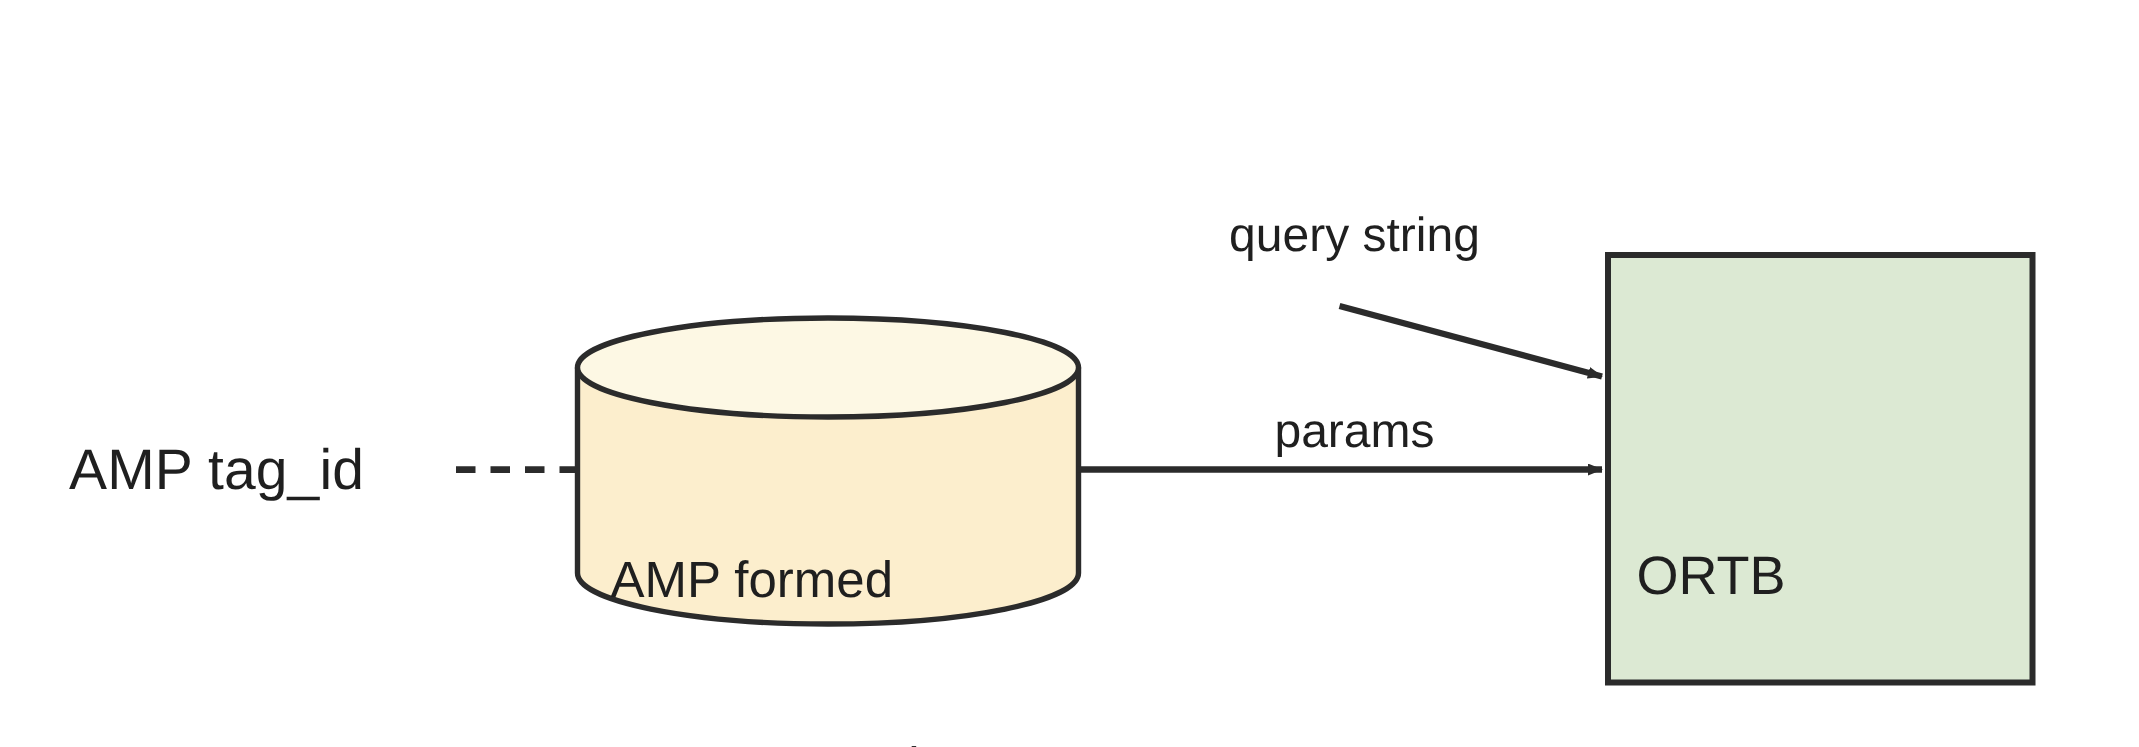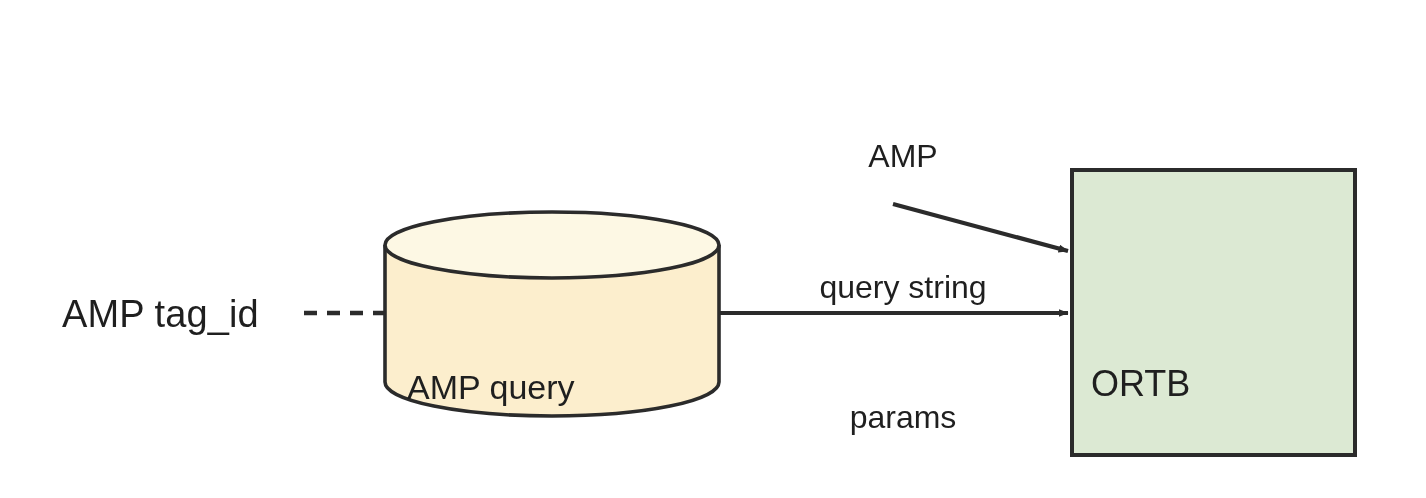--- a/index.html
+++ b/index.html
@@ -24,21 +24,21 @@
   }
   .label {
     position: absolute;
     color: #1f1f1f;
     font-family: "Liberation Sans", sans-serif;
     white-space: pre;
     line-height: 1.22;
   }
   
   #amp-tag-id-label {
-    left: 62px;
+    left: 46px;
     top: 291px;
     font-size: 38px;
     letter-spacing: 0.1px;
   }
   
   #cylinder-label {
     left: 407px;
     top: 284px;
     font-size: 34px;
     text-align: left;
@@ -86,27 +86,26 @@
     <line x1="718" y1="313" x2="1068" y2="313" stroke="#2b2b2b" stroke-width="4.2" marker-end="url(#arrowhead)"></line>
 
     <line x1="893" y1="204" x2="1068" y2="251" stroke="#2b2b2b" stroke-width="4.2" marker-end="url(#arrowhead)"></line>
 
     <rect x="1072" y="170" width="283" height="285" fill="#dce9d3" stroke="#2b2b2b" stroke-width="4"></rect>
   </svg>
 
   <div class="label" id="amp-tag-id-label">AMP tag_id</div>
 
   <div class="label" id="cylinder-label">
-    <span class="label-line">AMP query</span>
+    <span class="label-line">AMP formed</span>
     <span class="label-line">request template</span>
   </div>
 
   <div class="label" id="ortb-label">
     <span class="label-line">ORTB</span>
   </div>
 
   <div class="label" id="qs-params-label">
-    <span class="label-line">AMP</span>
     <span class="label-line">query string</span>
     <span class="label-line">params</span>
   </div>
 
 </div>
 
 </body></html>

